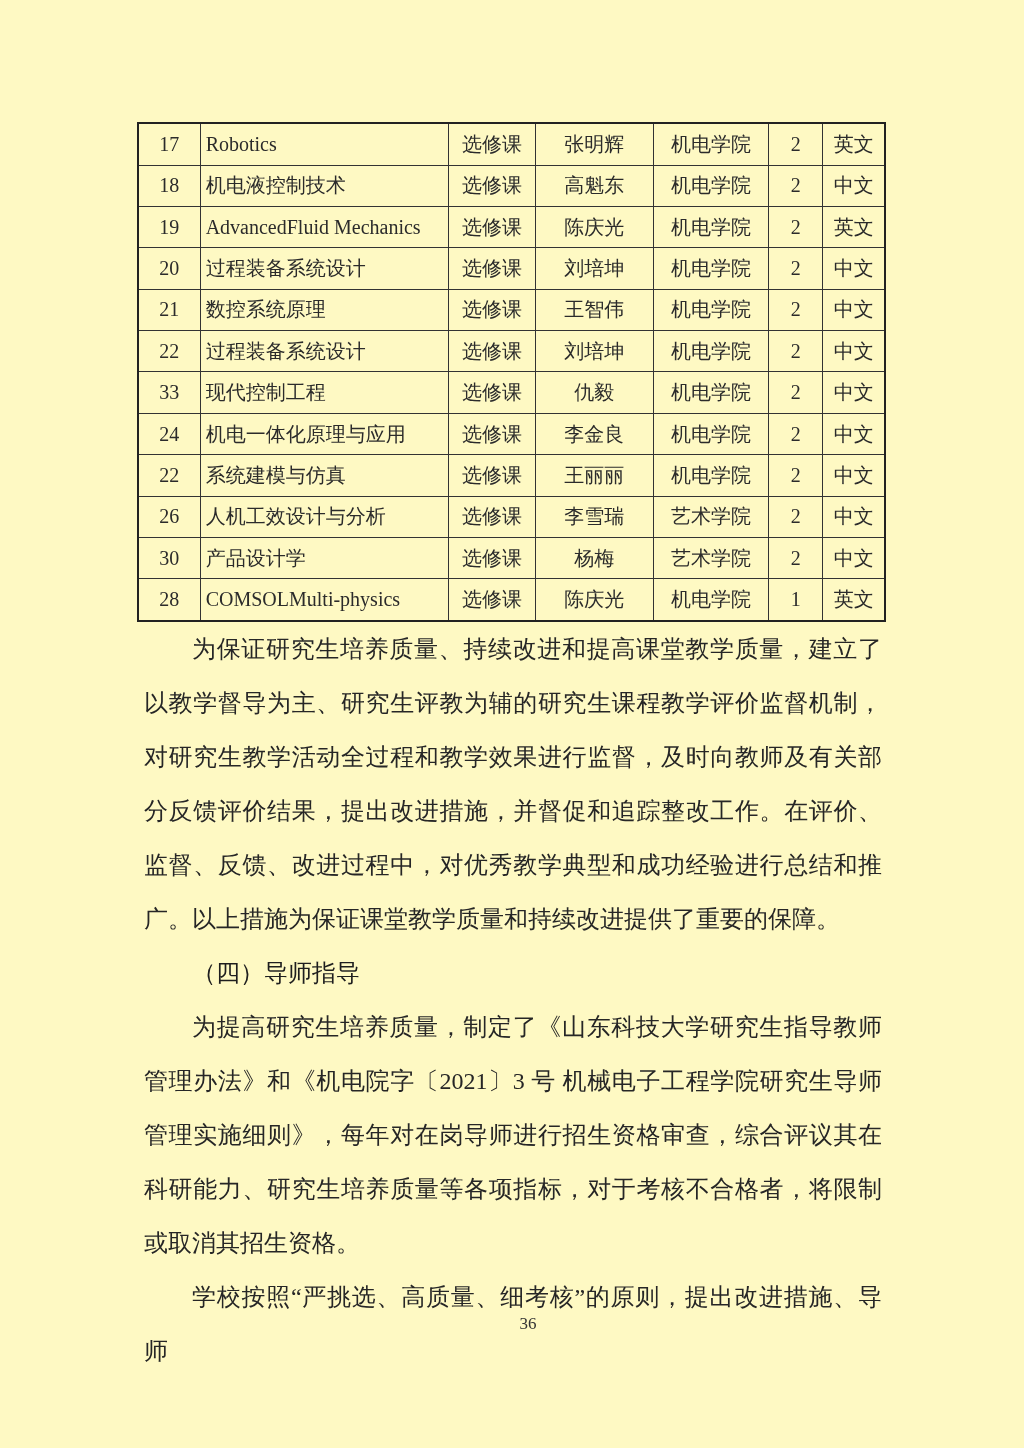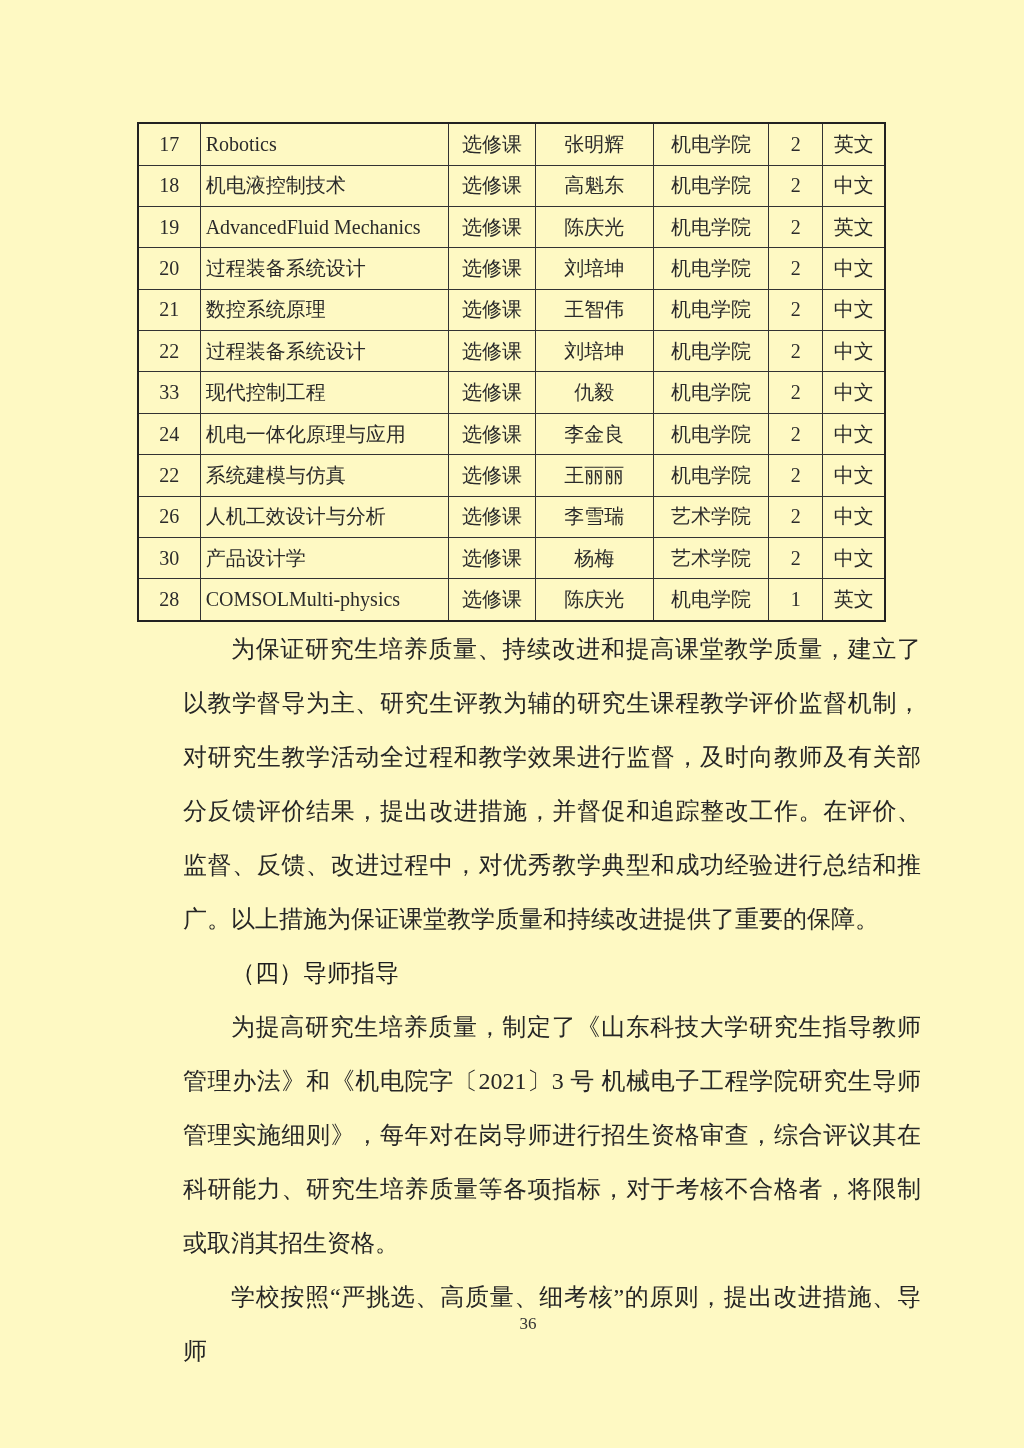--- a/index.html
+++ b/index.html
@@ -46,21 +46,20 @@
   
   .content {
     position: absolute;
     left: 144px;
     top: 622px;
     width: 738px;
     font-size: 24px;
     line-height: 54px;
     text-align: justify;
     color: #262626;
-    margin-left: 39px;
   }
   .content p {
     margin: 0;
     padding: 0;
     text-indent: 2em;
   }
   .content p.heading {
     font-weight: normal;
     color: #1e1e1e;
   }

